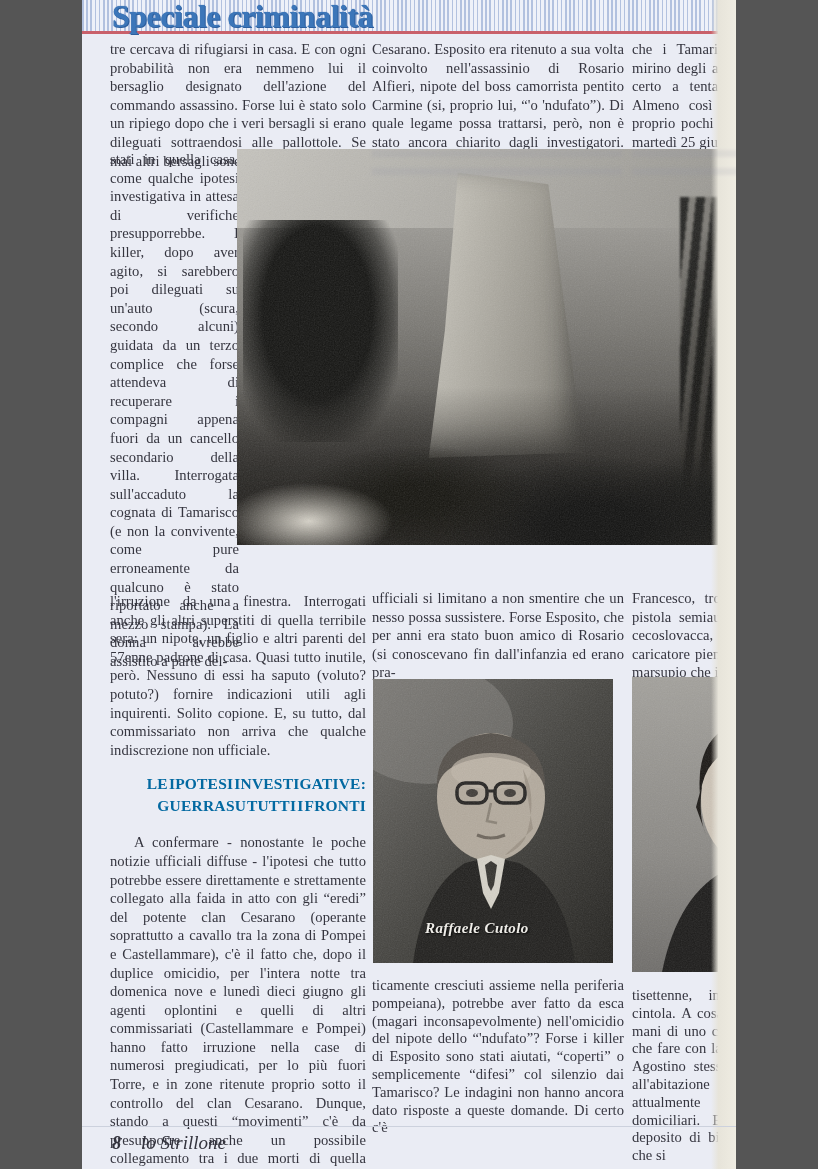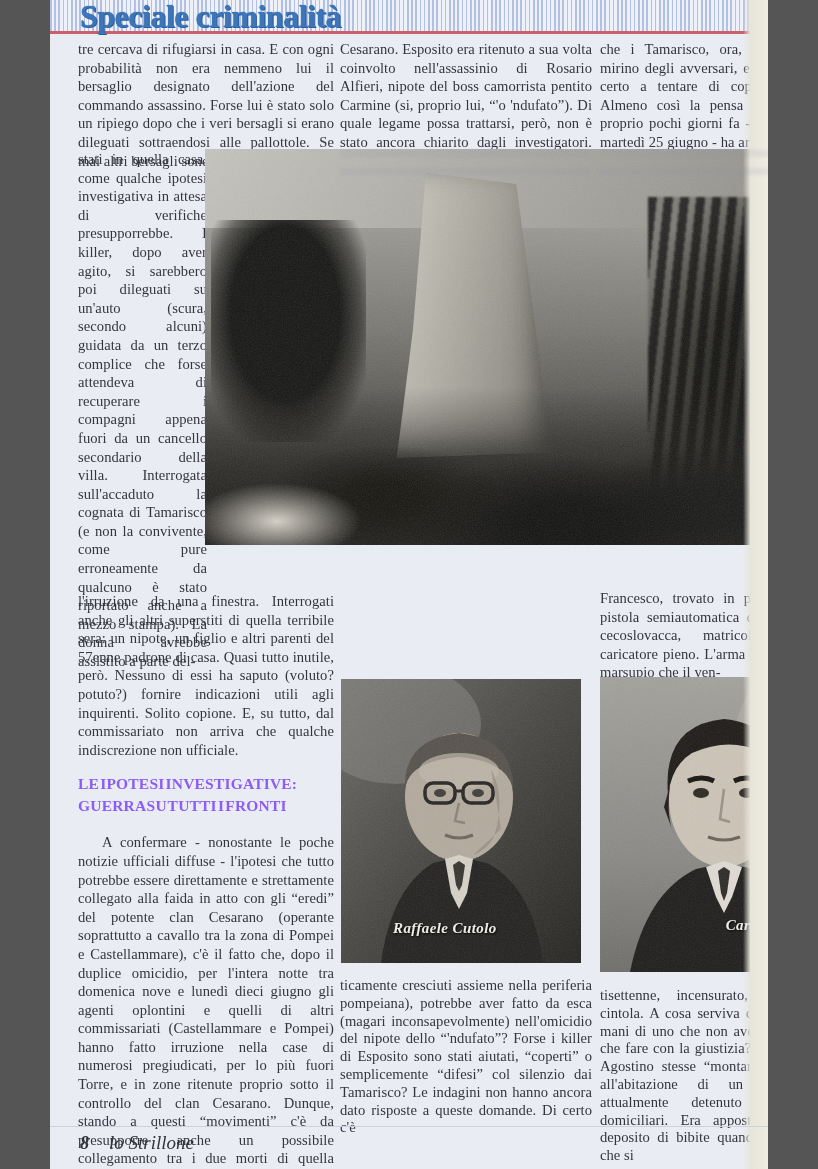--- a/index.html
+++ b/index.html
@@ -1,17 +1,17 @@
 <!DOCTYPE html>
 <html><head>
 <meta charset="utf-8">
 <style>
   html,body{margin:0;padding:0;background:#555;}
   .page{
-    position:relative;width:718px;height:1169px;background:#eaecf4;
+    position:relative;width:654px;height:1169px;background:#eaecf4;
     overflow:hidden;font-family:"Liberation Serif","DejaVu Serif",serif;
     color:#35353f;margin:0 auto;
   }
   
   .banner{
     position:absolute;top:0;left:0;width:100%;height:31px;
     background:repeating-linear-gradient(90deg,#b2c1df 0 1.6px,#eef1f9 1.6px 4.2px);
   }
   .banner-red{position:absolute;top:31px;left:0;width:100%;height:3px;background:#c9606a;}
   .page-title{
@@ -23,22 +23,22 @@
   
   .txt{
     position:absolute;font-size:14.6px;line-height:18.6px;text-align:justify;
     letter-spacing:0.05px;
   }
   .col1{left:28px;width:256px;}
   .col2{left:290px;width:252px;}
   .col3{left:550px;width:246px;}
   .narrow{left:28px;width:129px;}
   .heading{
-    text-align:left;font-weight:bold;font-size:15.5px;line-height:22px;
-    word-spacing:-3px;letter-spacing:0.2px;margin:14px 0 0 0;color:#8b5cf6;
+    text-align:right;font-weight:bold;font-size:15.5px;line-height:22px;
+    word-spacing:-3px;letter-spacing:0.2px;margin:14px 0 0 0;color:#0369a1;
   }
   .indent{ text-indent:24px; margin-top:16px;}
   
   .main-photo{
     position:absolute;left:155px;top:149px;width:598px;height:396px;
     background:linear-gradient(180deg,#b9b7b2 0%,#979590 22%,#7a7873 45%,#55534f 68%,#33322f 86%,#262523 100%);
     overflow:hidden;
   }
   .ph-sky{position:absolute;top:0;left:0;width:100%;height:20%;
     background:linear-gradient(100deg,#c7c5bf 0%,#b0aea8 40%,#8f8d88 100%);opacity:.9;}
@@ -99,20 +99,21 @@
   <div class="txt col1" style="top:40px;">tre cercava di rifugiarsi in casa. E con ogni probabilità non era nemmeno lui il bersaglio designato dell'azione del commando assassino. Forse lui è stato solo un ripiego dopo che i veri bersagli si erano dileguati sottraendosi alle pallottole. Se mai altri bersagli sono</div>
   <div class="txt narrow" style="top:150px;">stati in quella casa, come qualche ipotesi investigativa in attesa di verifiche presupporrebbe. I killer, dopo aver agito, si sarebbero poi dileguati su un'auto (scura, secondo alcuni) guidata da un terzo complice che forse attendeva di recuperare i compagni appena fuori da un cancello secondario della villa. Interrogata sull'accaduto la cognata di Tamarisco (e non la convivente, come pure erroneamente da qualcuno è stato riportato anche a mezzo stampa). La donna avrebbe assistito a parte del-</div>
   <div class="txt col1" style="top:592px;">
     <div>l'irruzione da una finestra. Interrogati anche gli altri superstiti di quella terribile sera: un nipote, un figlio e altri parenti del 57enne padrone di casa. Quasi tutto inutile, però. Nessuno di essi ha saputo (voluto? potuto?) fornire indicazioni utili agli inquirenti. Solito copione. E, su tutto, dal commissariato non arriva che qualche indiscrezione non ufficiale.</div>
     <div class="heading">LE IPOTESI INVESTIGATIVE:</div>
     <div class="heading" style="margin-top:0;">GUERRA SU TUTTI I FRONTI</div>
     <div class="indent">A confermare - nonostante le poche notizie ufficiali diffuse - l'ipotesi che tutto potrebbe essere direttamente e strettamente collegato alla faida in atto con gli “eredi” del potente clan Cesarano (operante soprattutto a cavallo tra la zona di Pompei e Castellammare), c'è il fatto che, dopo il duplice omicidio, per l'intera notte tra domenica nove e lunedì dieci giugno gli agenti oplontini e quelli di altri commissariati (Castellammare e Pompei) hanno fatto irruzione nella case di numerosi pregiudicati, per lo più fuori Torre, e in zone ritenute proprio sotto il controllo del clan Cesarano. Dunque, stando a questi “movimenti” c'è da presupporre anche un possibile collegamento tra i due morti di quella domenica sera e l'uccisione del giovane pregiudicato Gennaro Esposito, lontano cugino e fiancheggiatore del boss Ferdinando</div>
   </div>
 
   <div class="txt col2" style="top:40px;">Cesarano. Esposito era ritenuto a sua volta coinvolto nell'assassinio di Rosario Alfieri, nipote del boss camorrista pentito Carmine (si, proprio lui, “'o 'ndufato”). Di quale legame possa trattarsi, però, non è stato ancora chiarito dagli investigatori. Le fonti</div>
+  <div class="txt col2" style="top:589px;">ufficiali si limitano a non smentire che un nesso possa sussistere. Forse Esposito, che per anni era stato buon amico di Rosario (si conoscevano fin dall'infanzia ed erano pra-</div>
   <div class="txt col2" style="top:977px;line-height:17.8px;">ticamente cresciuti assieme nella periferia pompeiana), potrebbe aver fatto da esca (magari inconsapevolmente) nell'omicidio del nipote dello “'ndufato”? Forse i killer di Esposito sono stati aiutati,  “coperti” o semplicemente “difesi” col silenzio dai Tamarisco? Le indagini non hanno ancora dato risposte a queste domande. Di certo c'è</div>
 
   <div class="txt col3" style="top:40px;">che i Tamarisco, ora, si sentono nel mirino degli avversari, e non rinunciano certo a tentare di coprirsi le spalle. Almeno così la pensa la polizia, che proprio pochi giorni fa - e precisamente martedì 25 giugno - ha arrestato Agostino Tamarisco, nipote di</div>
   <div class="txt col3" style="top:589px;">Francesco, trovato in possesso di una pistola semiautomatica di fabbricazione cecoslovacca, matricola abrasa e caricatore pieno. L'arma era nascosta nel marsupio che il ven-</div>
   <div class="txt col3" style="top:987px;line-height:17.8px;">tisettenne, incensurato, portava alla cintola. A cosa serviva quell'arma, nelle mani di uno che non aveva mai avuto a che fare con la giustizia? Si sospetta che Agostino stesse “montando la guardia” all'abitazione di un suo parente attualmente detenuto agli arresti domiciliari. Era appostato presso un deposito di bibite quando i carabinieri, che si</div>
 
   <div class="main-photo">
     <div class="ph-sky"></div>
     <div class="ph-arch"></div>
     <div class="ph-wall"></div>

